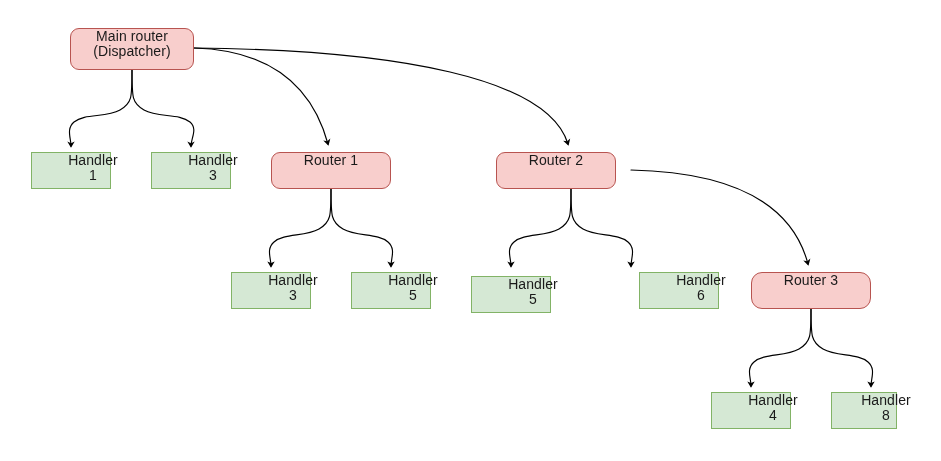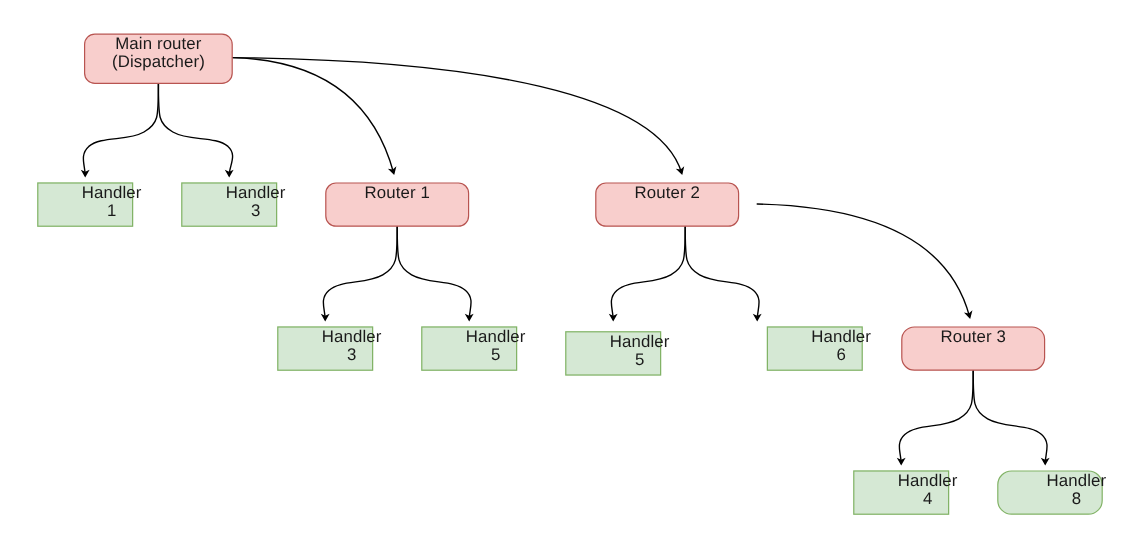--- a/index.html
+++ b/index.html
@@ -89,16 +89,16 @@
       <div class="node node-handler" style="left: 31px; top: 152px; width: 80px; height: 37px;"><span class="node-label">Handler 1</span></div>
       <div class="node node-handler" style="left: 151px; top: 152px; width: 80px; height: 37px;"><span class="node-label">Handler 3</span></div>
       <div class="node node-router" style="left: 271px; top: 152px; width: 120px; height: 37px;"><span class="node-label">Router 1</span></div>
       <div class="node node-router" style="left: 496px; top: 152px; width: 120px; height: 37px;"><span class="node-label">Router 2</span></div>
       <div class="node node-handler" style="left: 231px; top: 272px; width: 80px; height: 37px;"><span class="node-label">Handler 3</span></div>
       <div class="node node-handler" style="left: 351px; top: 272px; width: 80px; height: 37px;"><span class="node-label">Handler 5</span></div>
       <div class="node node-handler" style="left: 471px; top: 276px; width: 80px; height: 37px;"><span class="node-label">Handler 5</span></div>
       <div class="node node-handler" style="left: 591px; top: 272px; width: 80px; height: 37px; margin-left: 48px;"><span class="node-label">Handler 6</span></div>
       <div class="node node-router" style="left: 751px; top: 272px; width: 120px; height: 37px; border-radius: 11px;"><span class="node-label">Router 3</span></div>
       <div class="node node-handler" style="left: 711px; top: 392px; width: 80px; height: 37px;"><span class="node-label">Handler 4</span></div>
-      <div class="node node-handler" style="left: 831px; top: 392px; width: 88px; height: 37px; border-radius: 12px;"><span class="node-label">Handler 8</span></div>
+      <div class="node node-handler" style="left: 831px; top: 392px; width: 66px; height: 37px;"><span class="node-label">Handler 8</span></div>
     </div>
 
 </div>
 
 </body></html>

